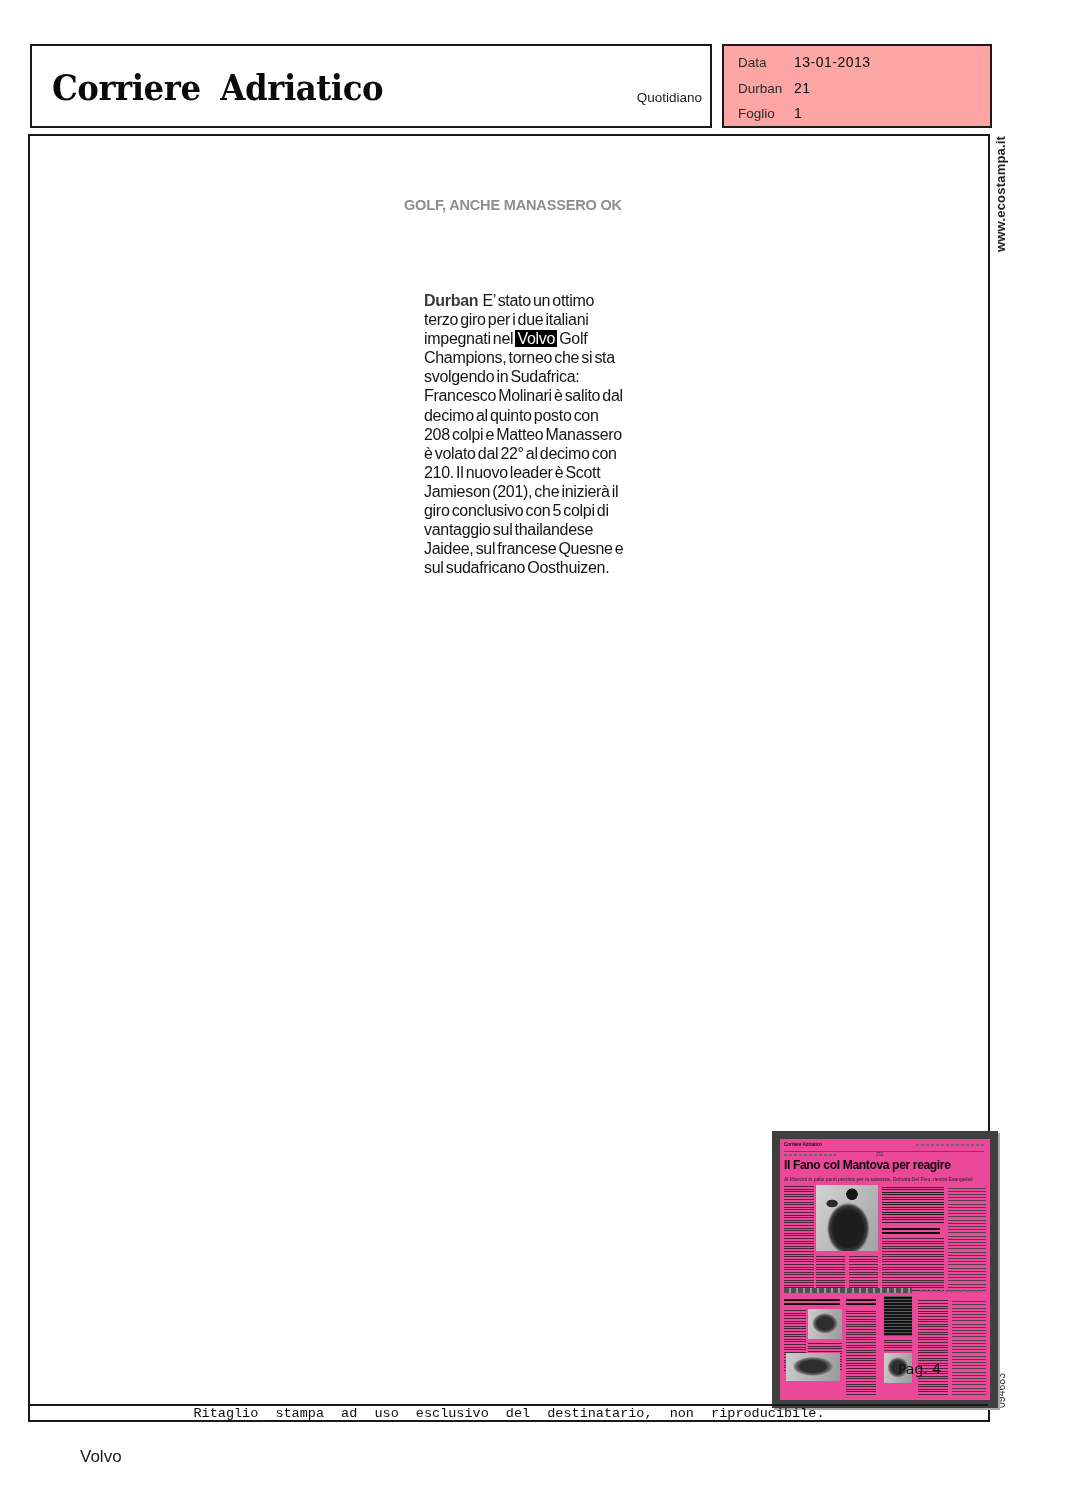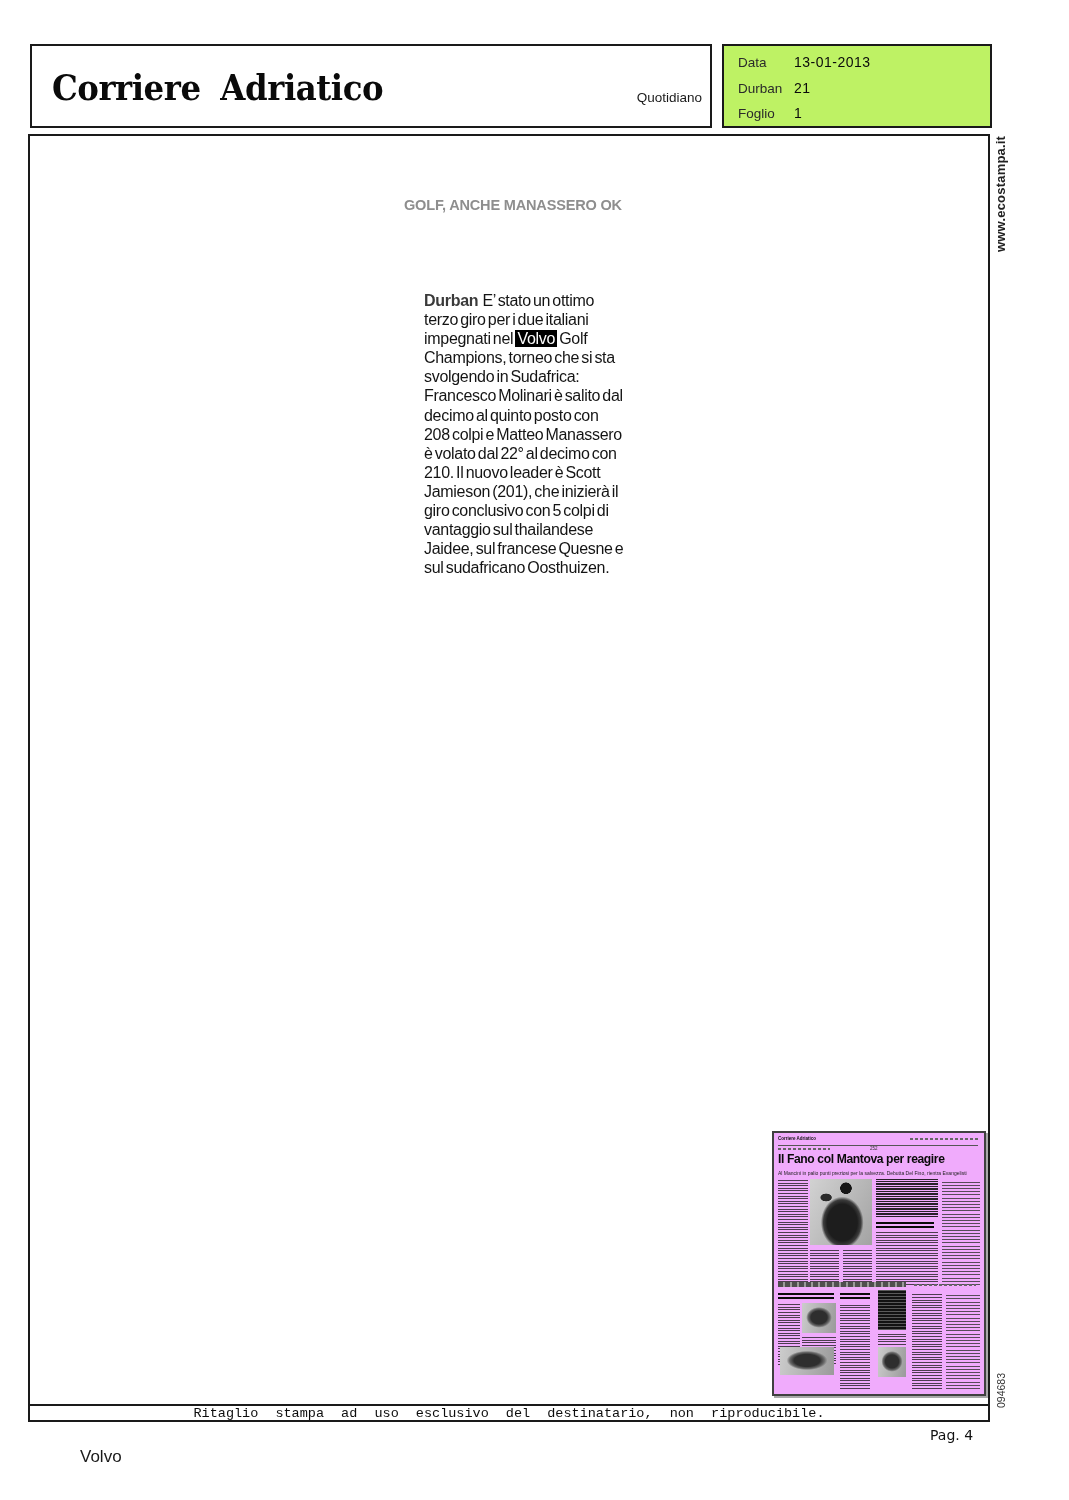--- a/index.html
+++ b/index.html
@@ -9,21 +9,21 @@
   }
   
   .masthead-box{position:absolute;left:30px;top:44px;width:678px;height:80px;border:2px solid #1a1a1a;background:#fff;}
   .masthead{
     position:absolute;left:20px;top:22px;white-space:nowrap;
     font-family:"DejaVu Serif",serif;font-weight:bold;font-size:36px;line-height:38px;
     letter-spacing:-0.5px;word-spacing:10px;color:#0a0a0a;
     transform:scaleX(0.9);transform-origin:left center;
   }
   .periodicity{position:absolute;right:8px;top:6px;font-size:13.5px;color:#1a1a1a;margin-top:38px;}
-  .meta-box{position:absolute;left:722px;top:44px;width:266px;height:80px;border:2px solid #1a1a1a;background:#bef264;}
+  .meta-box{position:absolute;left:722px;top:44px;width:266px;height:80px;border:2px solid #1a1a1a;background:#fca5a5;}
   .meta-row{position:absolute;left:14px;display:flex;align-items:baseline;}
   .meta-label{font-size:13.5px;color:#2a2a2a;width:56px;}
   .meta-value{font-size:14px;color:#0a0a0a;letter-spacing:0.5px;}
   
   .frame{position:absolute;left:28px;top:134px;width:958px;height:1284px;border:2px solid #1a1a1a;background:#fff;}
   
   .kicker{
     position:absolute;left:404px;top:196px;font-size:15px;font-weight:bold;color:#8e8e8e;
     letter-spacing:-0.2px;white-space:nowrap;transform:scaleX(0.97);transform-origin:left center;
   }
@@ -38,21 +38,21 @@
   
   .v-text{
     position:absolute;writing-mode:vertical-rl;transform:rotate(180deg);
     white-space:nowrap;color:#222;
   }
   .v-url{left:993px;top:142px;height:110px;font-size:13px;font-weight:600;letter-spacing:0.2px;}
   .v-code{left:995px;top:1360px;height:48px;font-size:10.5px;color:#333;}
   
   .thumb{
     position:absolute;left:772px;top:1131px;width:210px;height:261px;
-    border:2px solid #404040;background:#f0abfc;box-shadow:2px 2px 0 #a9a9a9;overflow:hidden;
+    border:8px solid #404040;background:#ec4899;box-shadow:2px 2px 0 #a9a9a9;overflow:hidden;
   }
   .thumb *{position:absolute;}
   .tn-mh{left:4px;top:3px;font-size:4.5px;font-weight:bold;color:#111;white-space:nowrap;}
   .tn-rule{left:4px;top:12px;width:200px;height:1px;background:#555;}
   .tn-pagemark{left:96px;top:13px;font-size:4.5px;color:#333;}
   .tn-headline{left:4px;top:19px;font-size:12.5px;font-weight:bold;letter-spacing:-0.4px;color:#0a0a0a;white-space:nowrap;transform:scaleX(0.97);transform-origin:left center;}
   .tn-subtitle{left:4px;top:37px;width:202px;font-size:5px;color:#222;white-space:nowrap;overflow:hidden;}
   .tn-bar{height:2px;background:repeating-linear-gradient(90deg,#666 0 3px,transparent 3px 5px);}
   .tn-noise{background-image:repeating-linear-gradient(0deg,rgba(30,30,30,.78) 0 1px,rgba(255,255,255,0) 1px 2.6px);}
   .tn-dense{background-image:repeating-linear-gradient(0deg,rgba(18,18,18,.9) 0 1.3px,rgba(255,255,255,0) 1.3px 2.5px);}
@@ -72,21 +72,21 @@
   }
   .tn-black{background-color:#121212;background-image:repeating-linear-gradient(0deg,rgba(255,255,255,.3) 0 1px,transparent 1px 3px);}
   .tn-graybar{height:5px;background:repeating-linear-gradient(90deg,#4f4f4f 0 5px,#9a9a9a 5px 7px);}
   
   .disclaimer{
     position:absolute;left:30px;top:1404px;width:958px;height:17px;border-top:2px solid #1a1a1a;
     font-family:"Liberation Mono","DejaVu Sans Mono",monospace;font-size:13.5px;line-height:16px;
     text-align:center;word-spacing:9px;color:#0d0d0d;
   }
   .subject{position:absolute;left:80px;top:1447px;font-size:17px;color:#1a1a1a;}
-  .pageref{position:absolute;left:898px;top:1427px;font-size:14px;color:#111;font-family:"DejaVu Sans",sans-serif;margin-left:32px;}
+  .pageref{position:absolute;left:898px;top:1361px;font-size:14px;color:#111;font-family:"DejaVu Sans",sans-serif;}
 </style>
 </head>
 <body>
 
 <div class="page">
 
   <div class="masthead-box">
     <div class="masthead">Corriere Adriatico</div>
     <div class="periodicity">Quotidiano</div>
   </div>

